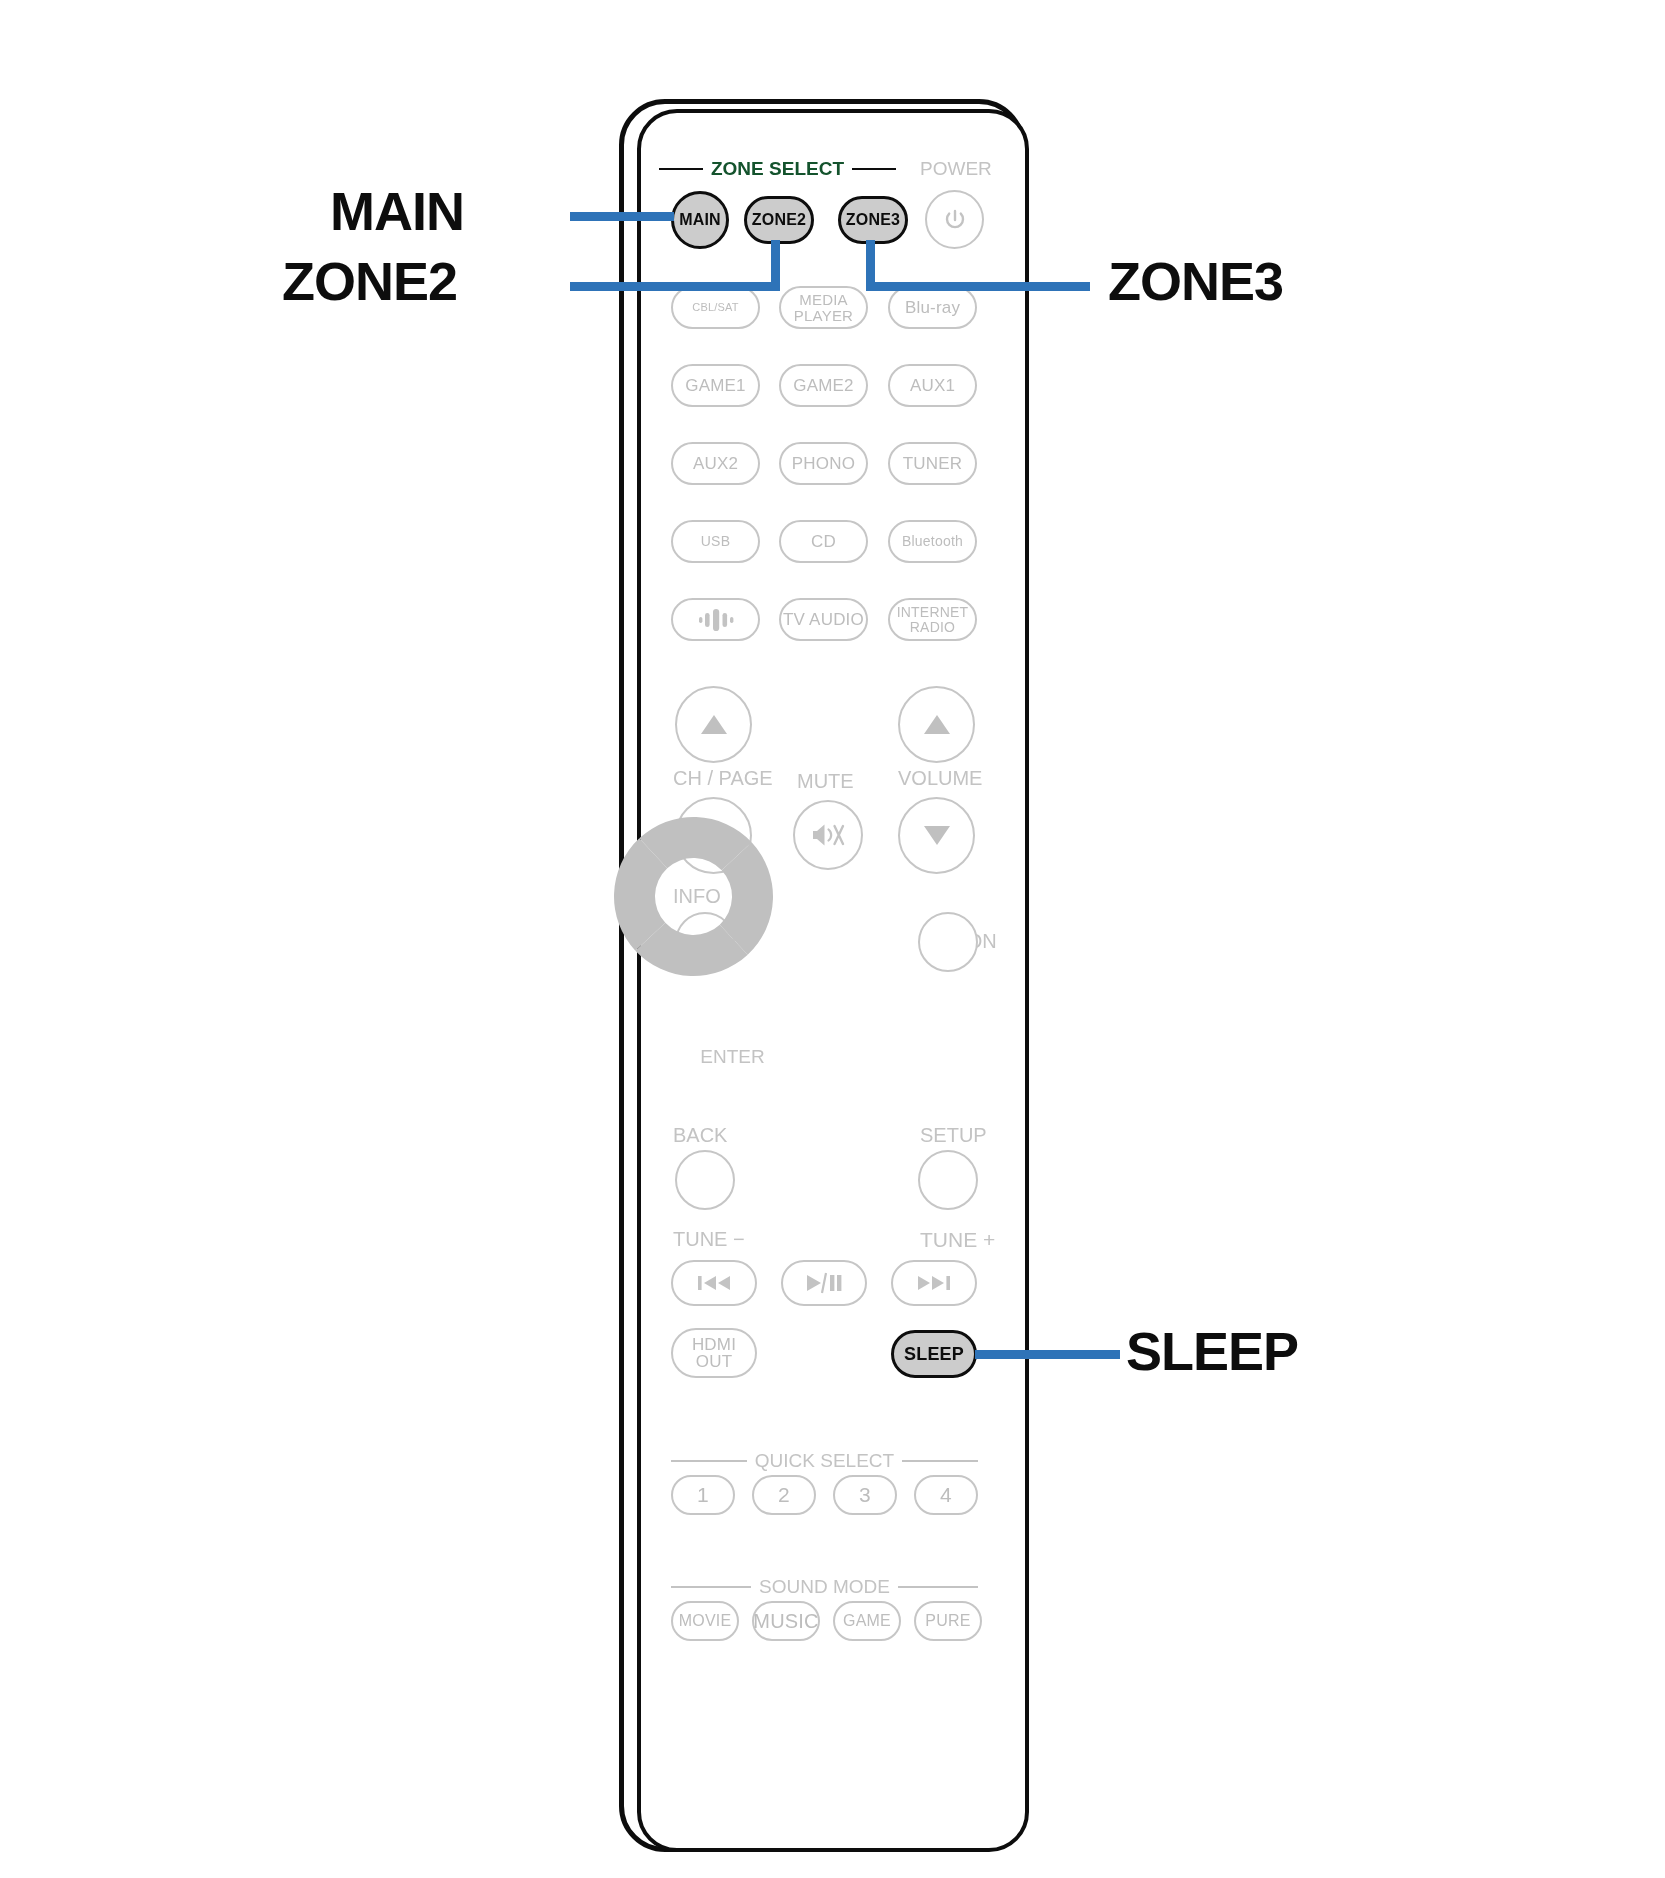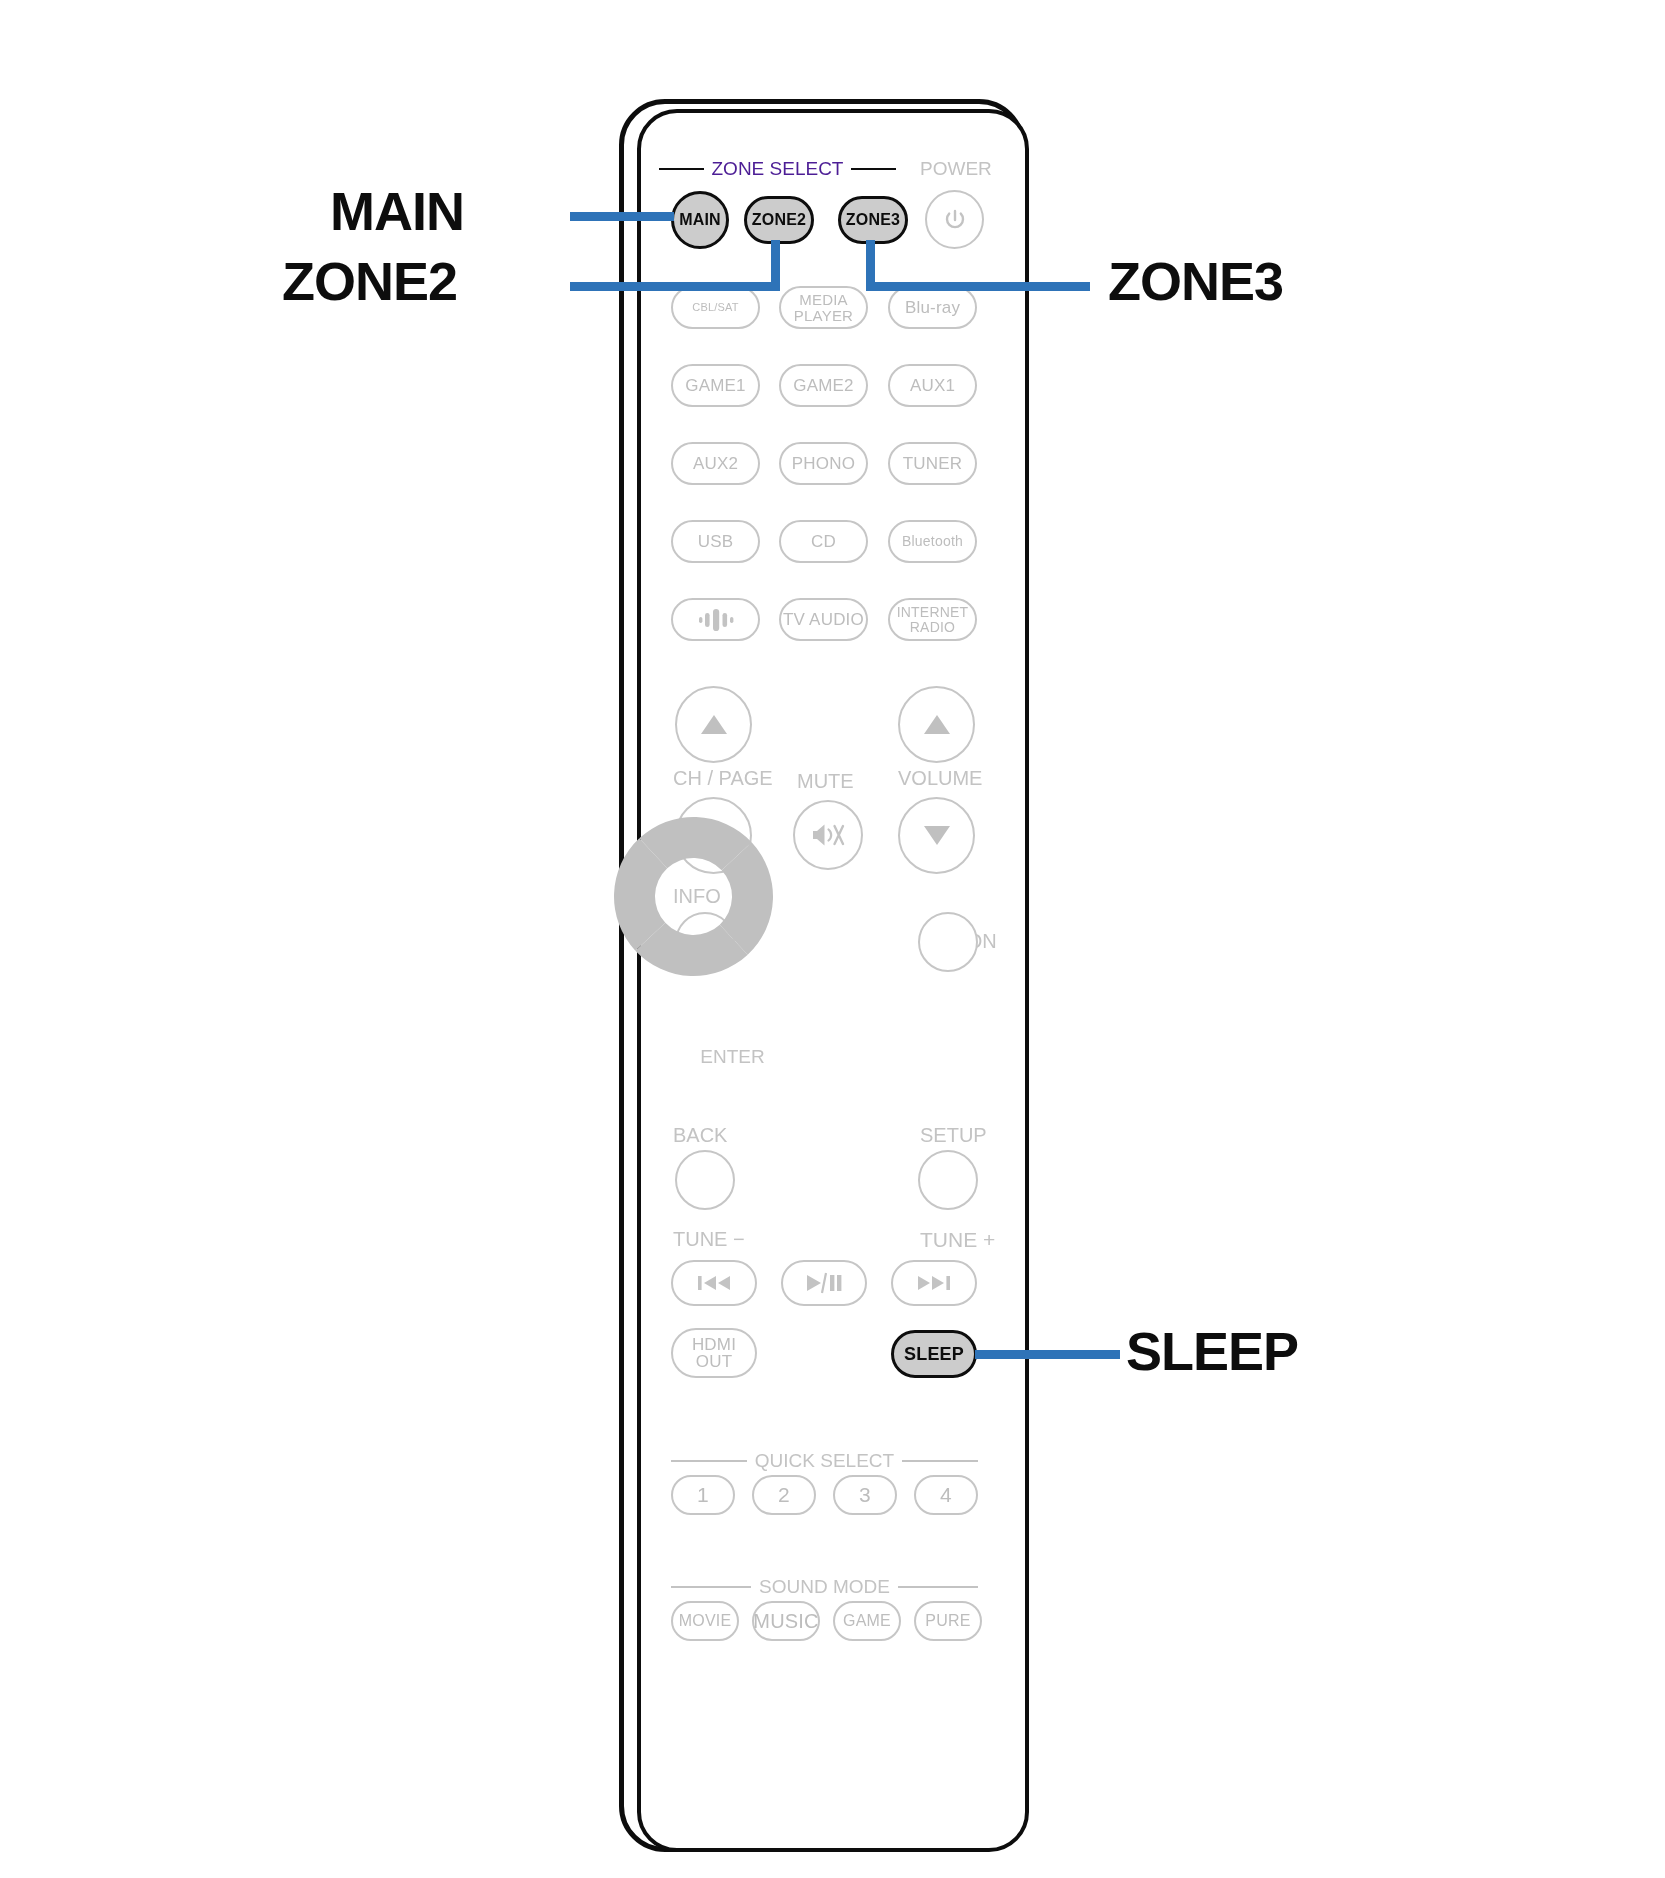--- a/index.html
+++ b/index.html
@@ -20,21 +20,21 @@
   .round{border-radius:50%;}
   .btn.hl{border-color:#0d0d0d;border-width:3.5px;background:#cccccc;color:#0d0d0d;
           font-weight:700;}
   .lbl{position:absolute;color:#c3c3c3;white-space:nowrap;}
 
   
   .sechdr{position:absolute;display:flex;align-items:center;gap:8px;}
   .sechdr .rule{height:2.5px;background:#c3c3c3;}
   .sechdr.dark .rule{background:#0d0d0d;}
   .sechdr .txt{white-space:nowrap;color:#c3c3c3;}
-  .sechdr.dark .txt{color:#4c1d95;font-weight:400;}
+  .sechdr.dark .txt{color:#14532d;font-weight:700;}
 
   
   .calloutTxt{position:absolute;color:#0d0d0d;font-weight:700;font-size:54px;
       letter-spacing:-1px;white-space:nowrap;}
   .leader{position:absolute;background:#2e73b8;}
 
   
   #dpad{position:absolute;left:612px;top:815px;width:163px;height:163px;}
   #dpad .ringsvg{position:absolute;inset:0;}
 
@@ -77,21 +77,21 @@
 <div class="btn pill" style="left:888px;top:286px;width:89px;height:43px;font-size:17px;">Blu-ray</div>
 
 <div class="btn pill" style="left:671px;top:364px;width:89px;height:43px;font-size:17px;">GAME1</div>
 <div class="btn pill" style="left:779px;top:364px;width:89px;height:43px;font-size:17px;">GAME2</div>
 <div class="btn pill" style="left:888px;top:364px;width:89px;height:43px;font-size:17px;">AUX1</div>
 
 <div class="btn pill" style="left:671px;top:442px;width:89px;height:43px;font-size:17px;">AUX2</div>
 <div class="btn pill" style="left:779px;top:442px;width:89px;height:43px;font-size:17px;">PHONO</div>
 <div class="btn pill" style="left:888px;top:442px;width:89px;height:43px;font-size:17px;">TUNER</div>
 
-<div class="btn pill" style="left:671px;top:520px;width:89px;height:43px;font-size:17px;">USB</div>
+<div class="btn pill" style="left:671px;top:520px;width:89px;height:43px;font-size:14px;">USB</div>
 <div class="btn pill" style="left:779px;top:520px;width:89px;height:43px;font-size:17px;">CD</div>
 <div class="btn pill" style="left:888px;top:520px;width:89px;height:43px;font-size:14px;">Bluetooth</div>
 
 <div class="btn pill" style="left:671px;top:598px;width:89px;height:43px;">
   <svg width="46" height="26" viewBox="0 0 46 26">
     <rect x="20" y="2" width="6.2" height="22" rx="3.1" fill="#c3c3c3"></rect>
     <rect x="12" y="6" width="4.6" height="14" rx="2.3" fill="#c3c3c3"></rect>
     <rect x="29.5" y="6" width="4.6" height="14" rx="2.3" fill="#c3c3c3"></rect>
     <rect x="6" y="10" width="3.4" height="6" rx="1.7" fill="#c3c3c3"></rect>
     <rect x="37" y="10" width="3.4" height="6" rx="1.7" fill="#c3c3c3"></rect>

